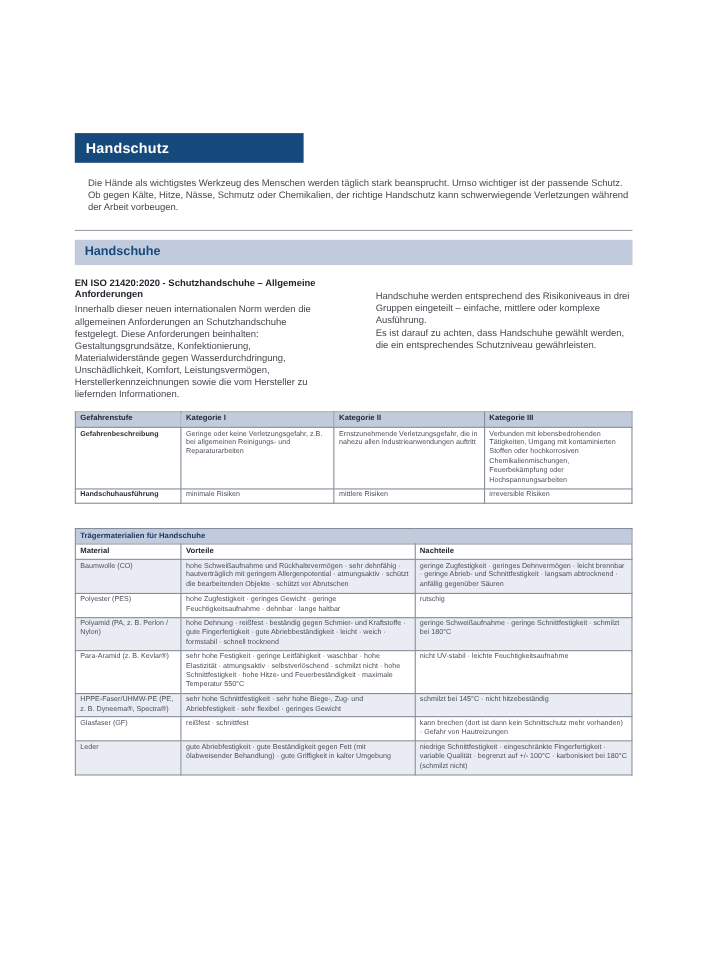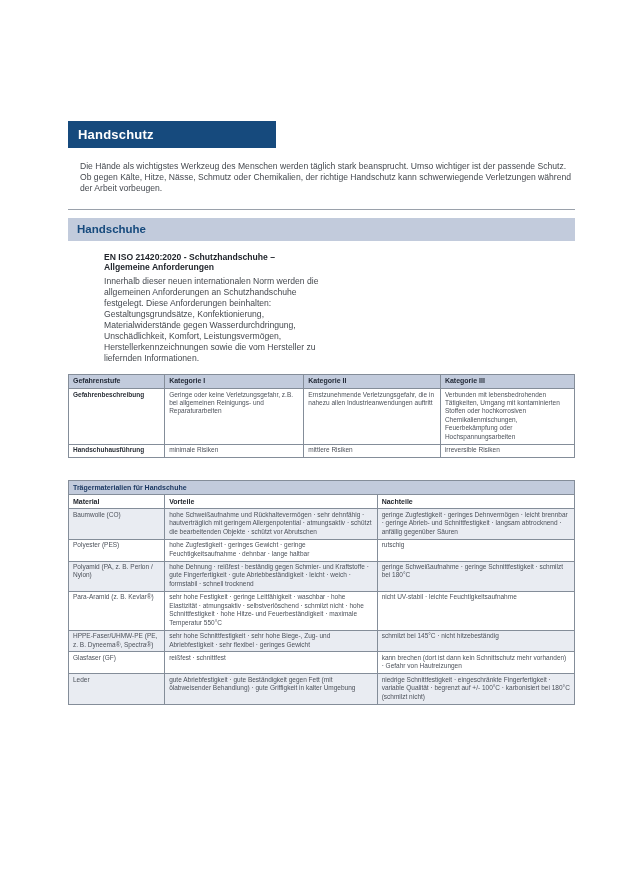--- a/index.html
+++ b/index.html
@@ -18,21 +18,21 @@
   }
   .intro { margin:13px 0 0 12px; font-size:8.6px; line-height:1.3; color:#45494f; }
   hr.rule { margin:14px 0 0 0; border:none; border-top:1px solid #9aa1ab; height:0; }
 
   .section-bar {
     margin-top:8px; height:23px; background:#c2cbdc; color:#164a7d;
     font-weight:bold; font-size:11.5px; display:flex; align-items:center;
     padding-left:9px; box-sizing:border-box;
   }
 
-  .cols { display:flex; gap:40px; margin-top:11px;margin-left:36px; }
+  .cols { display:flex; gap:40px; margin-top:11px; }
   .col { flex:1; font-size:8.6px; line-height:1.28; color:#45494f; }
   .col h3 { margin:0; font-size:8.6px; font-weight:bold; color:#1f232a; line-height:1.25; }
   .col p { margin:3px 0 0 0; }
   .col p.gap { margin-top:12px; white-space:pre-line; }
 
   table.tbl {
     width:100%; border-collapse:collapse; table-layout:fixed;
     font-size:6.5px; line-height:1.3; color:#4c515a;
   }
   .tbl th, .tbl td {
@@ -67,20 +67,22 @@
     <div class="section-bar">
       <span>Handschuhe</span>
     </div>
 
     <div class="cols">
       <div class="col">
         <h3>EN ISO 21420:2020 - Schutzhandschuhe – Allgemeine Anforderungen</h3>
         <p>Innerhalb dieser neuen internationalen Norm werden die allgemeinen Anforderungen an Schutzhandschuhe festgelegt. Diese Anforderungen beinhalten: Gestaltungsgrundsätze, Konfektionierung, Materialwiderstände gegen Wasserdurchdringung, Unschädlichkeit, Komfort, Leistungsvermögen, Herstellerkennzeichnungen sowie die vom Hersteller zu liefernden Informationen.</p>
       </div>
       <div class="col">
+        <p class="gap">Handschuhe werden entsprechend des Risikoniveaus in drei Gruppen eingeteilt – einfache, mittlere oder komplexe Ausführung.
+Es ist darauf zu achten, dass Handschuhe gewählt werden, die ein entsprechendes Schutzniveau gewährleisten.</p>
       </div>
     </div>
 
     <table class="tbl t1">
       <colgroup>
         <col style="width:19%">
           <col style="width:27.5%">
           <col style="width:27%">
           <col style="width:26.5%">
       </colgroup>

